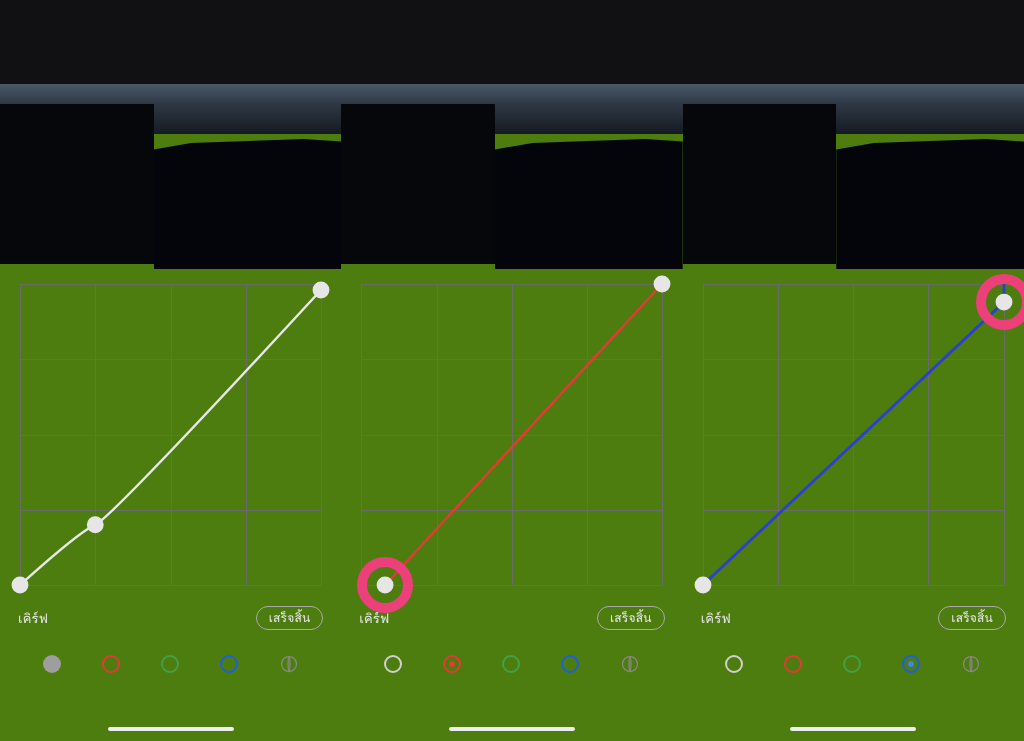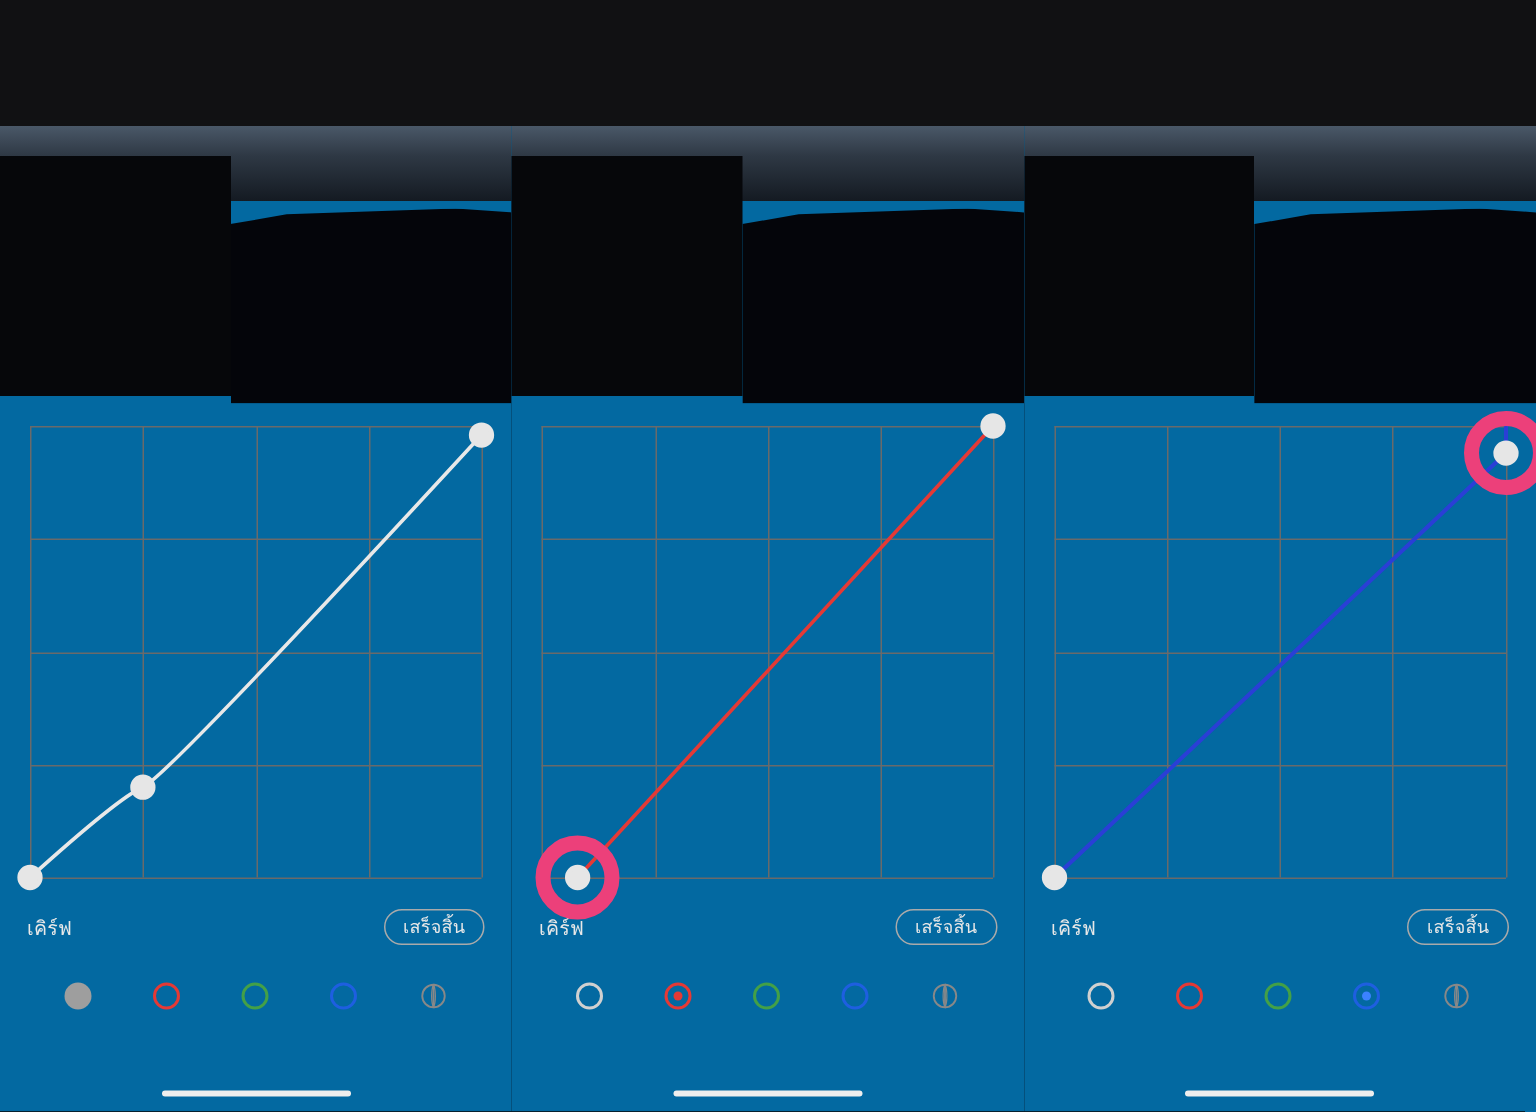--- a/index.html
+++ b/index.html
@@ -19,21 +19,21 @@
   }
   .panels {
     display: flex;
     width: 1024px;
     height: 657px;
   }
   .panel {
     width: 341.333px;
     height: 657px;
     position: relative;
-    background: #0369a1;
+    background: #4d7c0f;
     box-sizing: border-box;
   }
   .panel + .panel { border-left: 0; }
   
   .photo {
     position: absolute;
     top: 0;
     left: 0;
     width: 100%;
     height: 195px;

